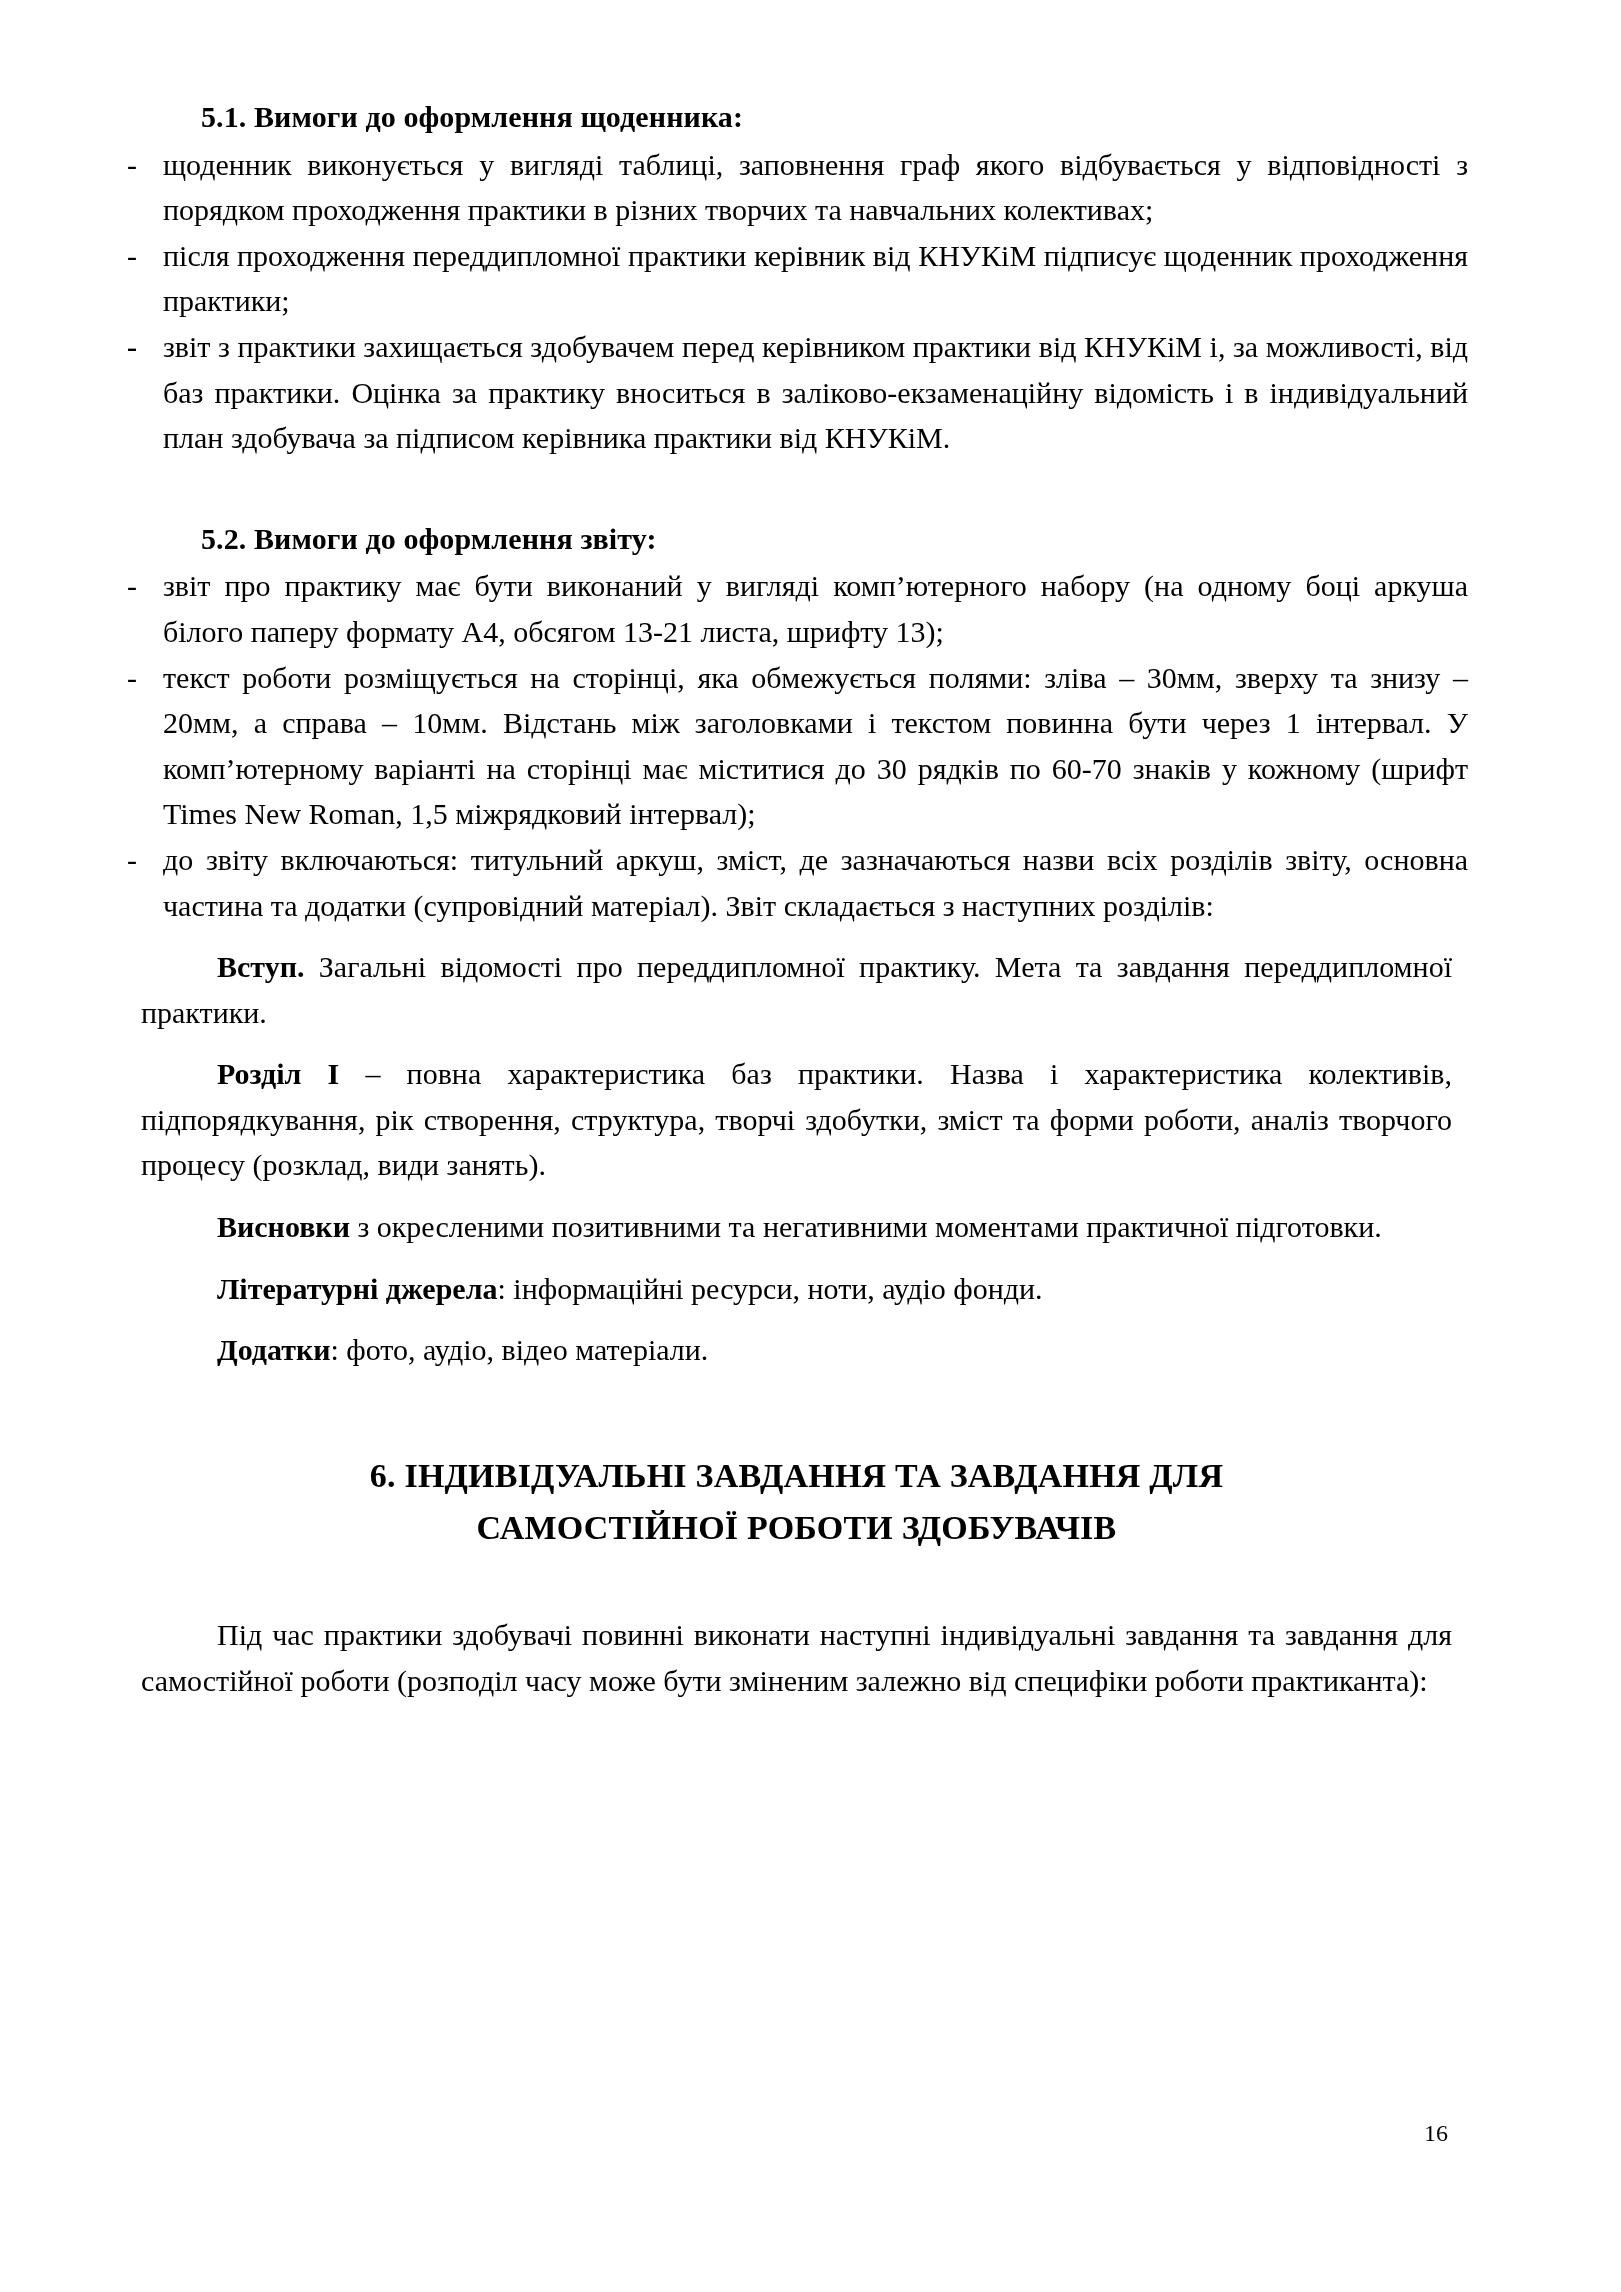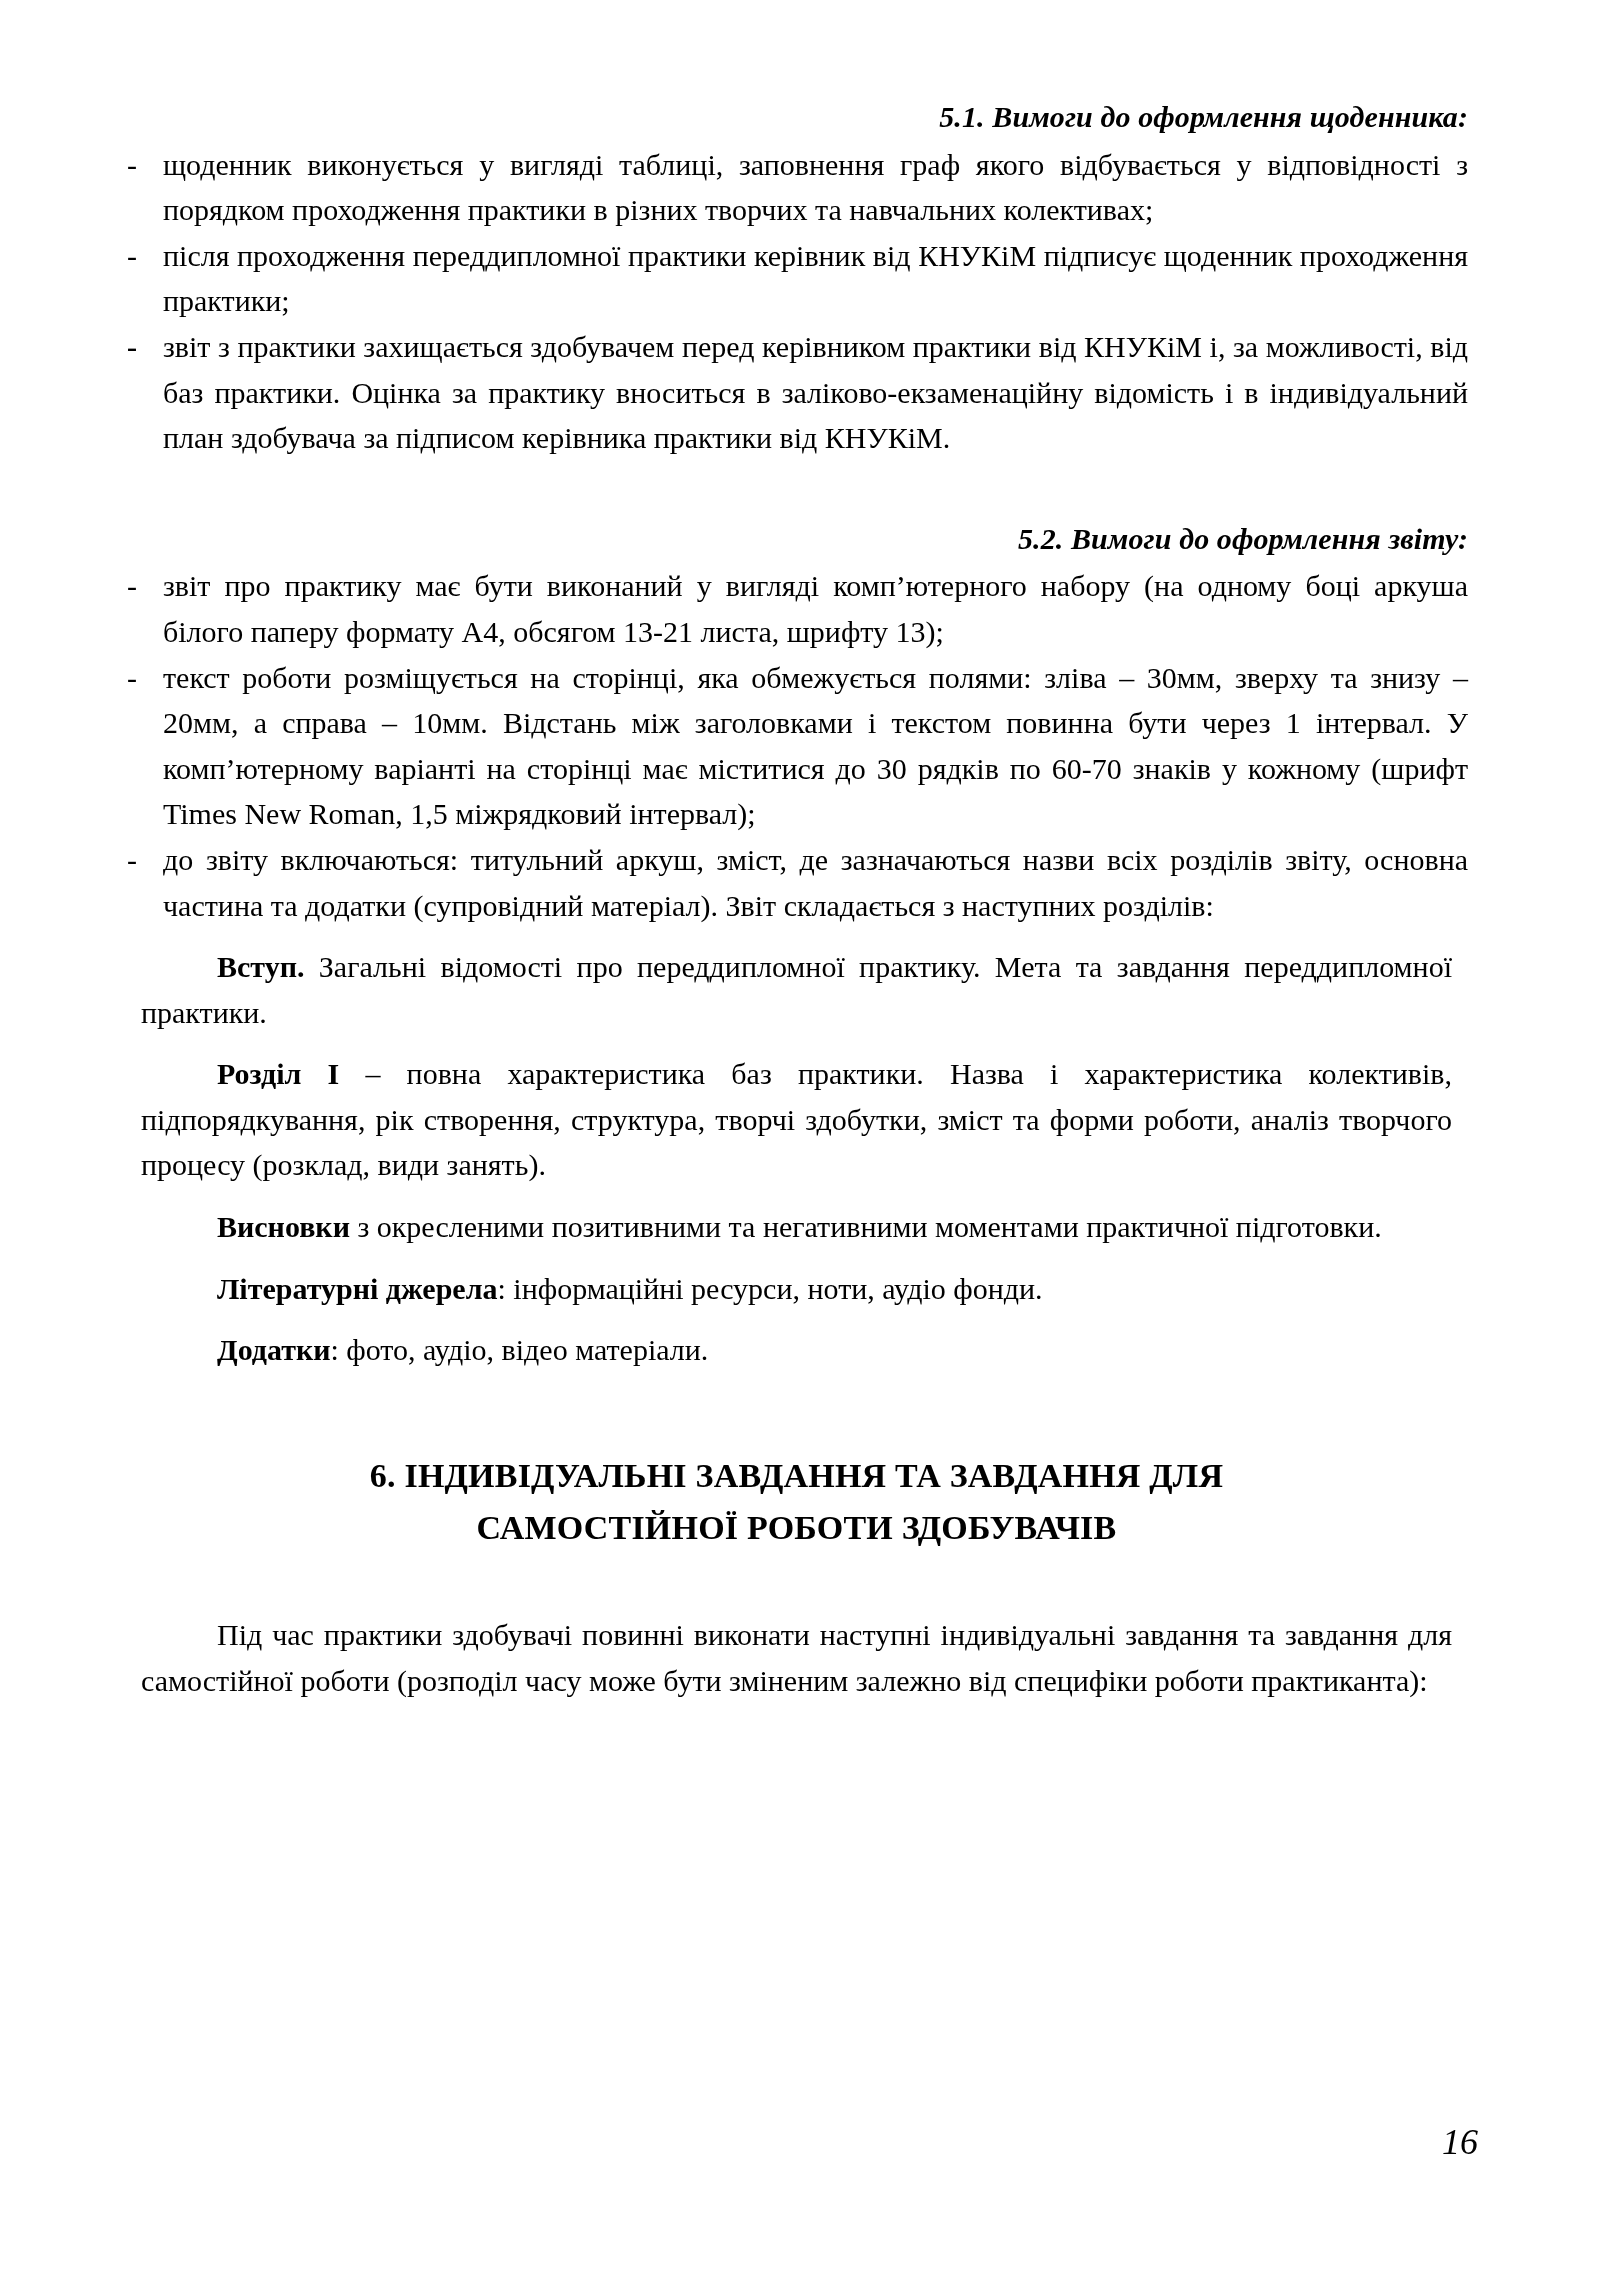--- a/index.html
+++ b/index.html
@@ -24,25 +24,24 @@
     left: 125px;
     top: 94px;
     width: 1343px;
   }
 
   
   .section-heading {
     font-size: 30px;
     font-weight: bold;
     line-height: 1.52;
-    text-align: right;
+    text-align: left;
     text-indent: 76px;
     margin: 0 0 2px 0;
     letter-spacing: 0.1px;
-    font-style: italic;
   }
 
   .major-heading {
     font-size: 34px;
     font-weight: bold;
     line-height: 1.52;
     text-align: center;
     margin: 0;
     letter-spacing: 0.2px;
   }
@@ -89,26 +88,25 @@
   .lead {
     font-weight: bold;
   }
   .gap-medium { height: 43px; }
   .gap-large { height: 55px; }
   .gap-xlarge { height: 61px; }
 
   
   .page-number {
     position: absolute;
-    right: 143px;
+    right: 173px;
     top: 2115px;
-    font-size: 36px;
+    font-size: 24px;
     line-height: 1.52;
     font-family: "Liberation Serif", "DejaVu Serif", serif;
-    font-style: italic;
   }
 </style>
 </head>
 <body>
 
 <div class="page">
   <div class="content">
 
     <h2 class="section-heading">5.1. Вимоги до оформлення щоденника:</h2>
 

